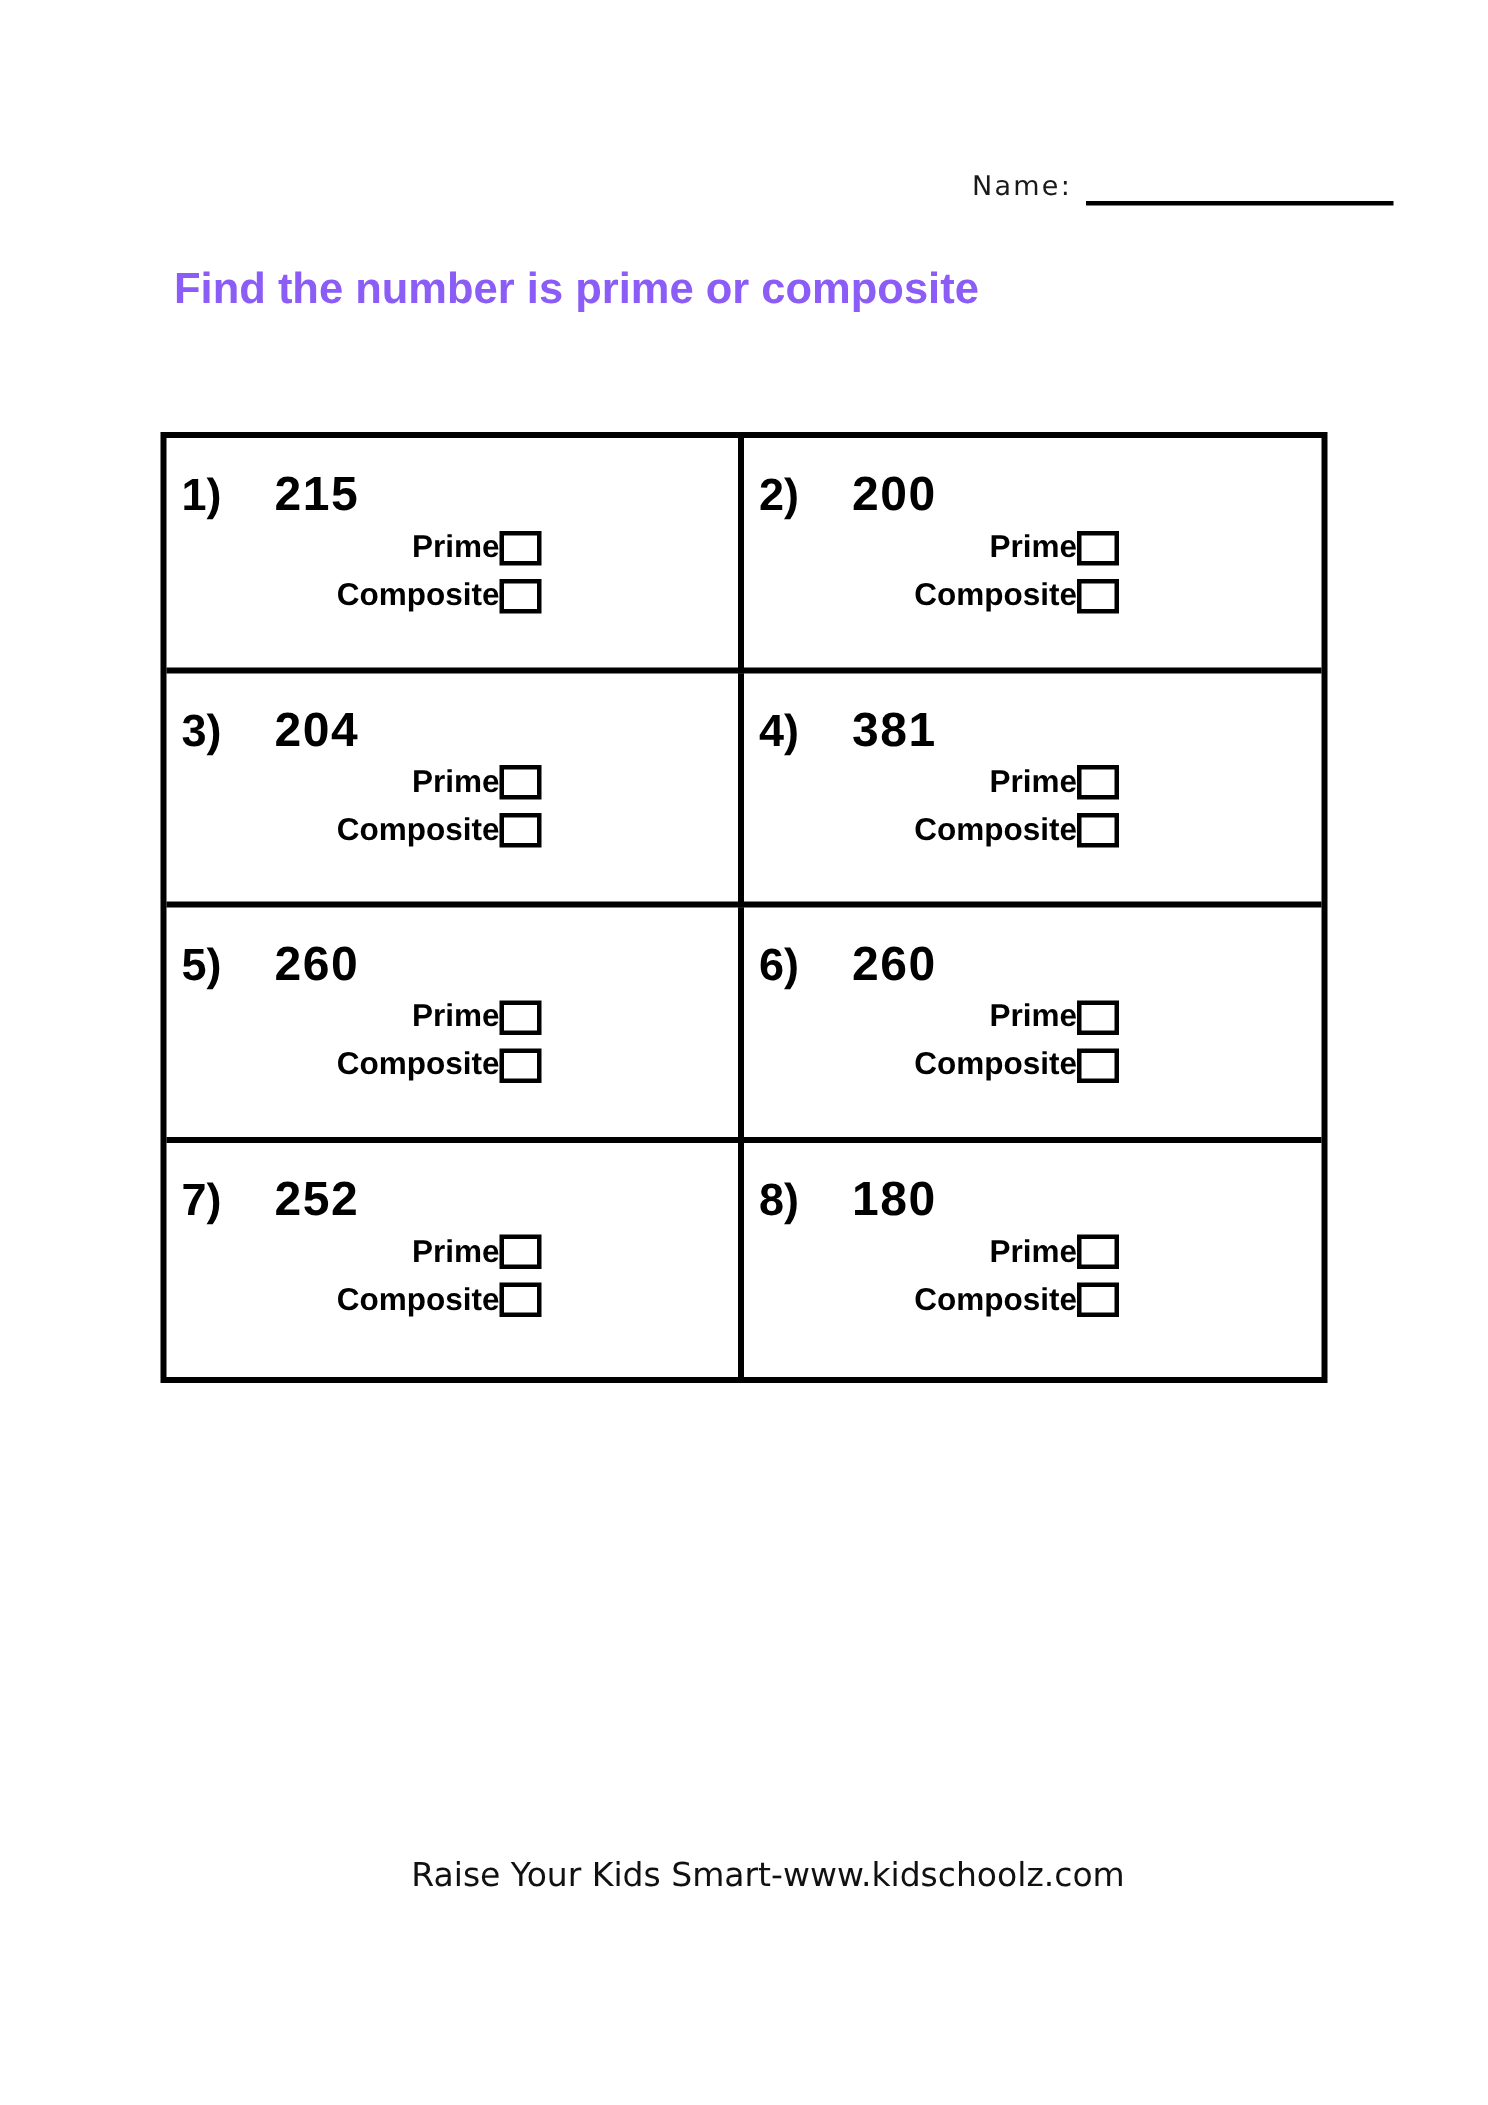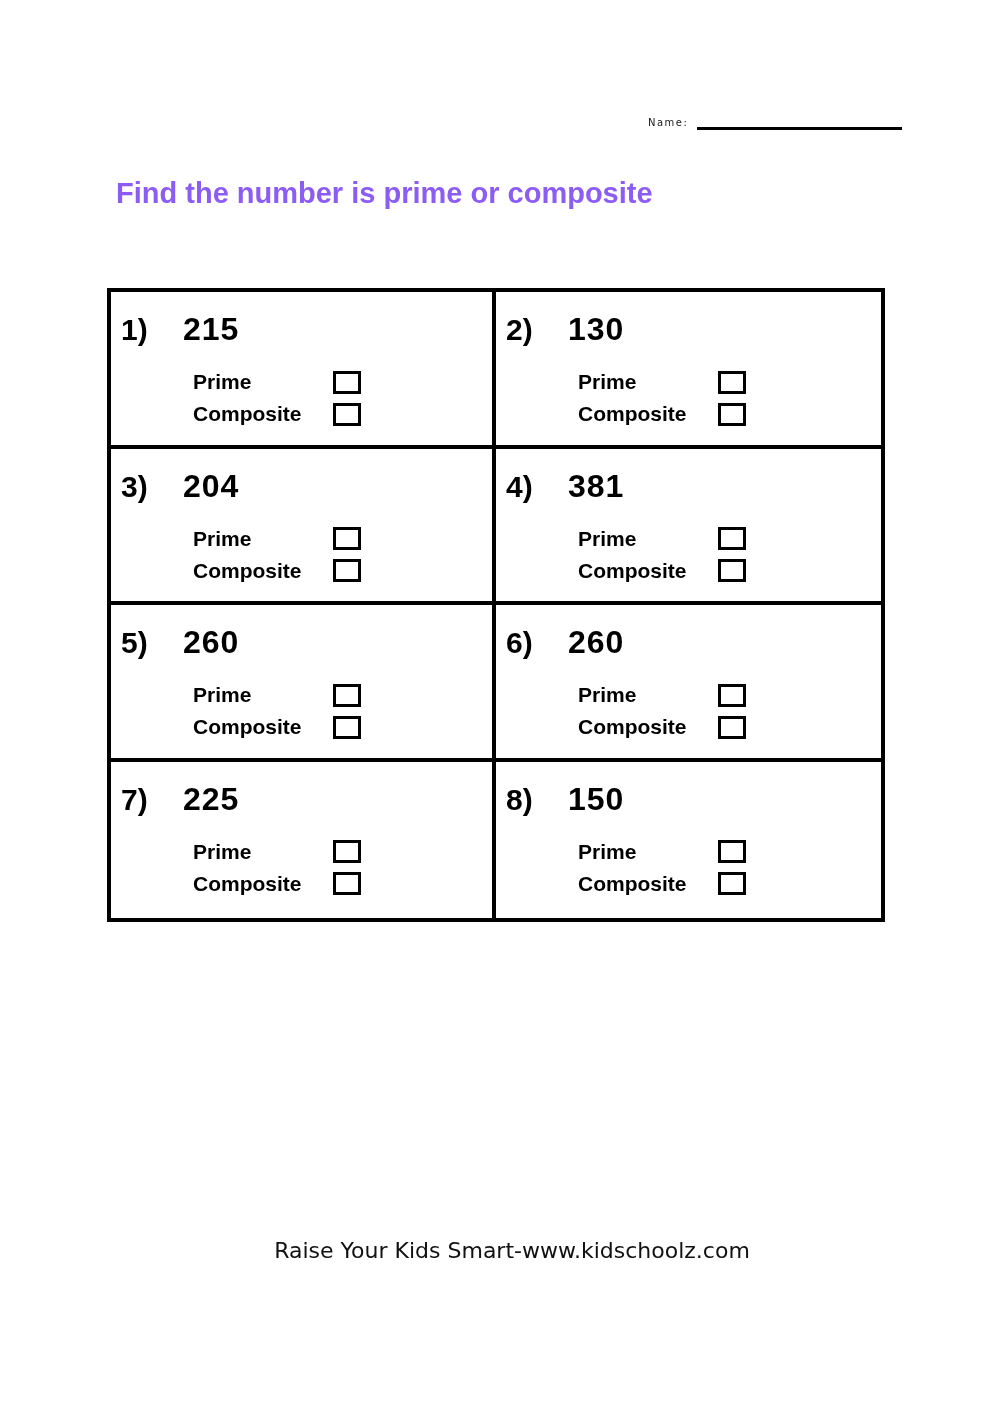--- a/index.html
+++ b/index.html
@@ -17,21 +17,21 @@
   .name-block {
     position: absolute;
     left: 648px;
     top: 114px;
     display: flex;
     align-items: flex-end;
     gap: 9px;
   }
   .name-label {
     font-family: "DejaVu Sans", sans-serif;
-    font-size: 10px;
+    font-size: 18px;
     letter-spacing: 1.5px;
     color: #1a1a1a;
     padding-bottom: 2px;
   }
   .name-line {
     width: 205px;
     height: 16px;
     border-bottom: 3px solid #000000;
   }
 
@@ -75,21 +75,21 @@
   .prob-num {
     width: 62px;
     font-size: 30px;
     font-weight: 700;
   }
   .prob-val {
     font-size: 32px;
     font-weight: 700;
     letter-spacing: 1px;
   }
-  .opts { margin-left: 72px; margin-top: 18px; }
+  .opts { margin-left: 72px; margin-top: 0; text-align: right; }
   .opt-row {
     display: flex;
     align-items: center;
     height: 32px;
   }
   .opt-label {
     width: 140px;
     font-size: 21px;
     font-weight: 700;
   }
@@ -138,21 +138,21 @@
       <div class="opt-row">
         <span class="opt-label">Composite</span>
         <span class="checkbox"></span>
       </div>
     </div>
   </div>
 
   <div class="cell last-col">
     <div class="prob-head">
       <span class="prob-num">2)</span>
-      <span class="prob-val">130</span>
+      <span class="prob-val">200</span>
     </div>
     <div class="opts">
       <div class="opt-row">
         <span class="opt-label">Prime</span>
         <span class="checkbox"></span>
       </div>
       <div class="opt-row">
         <span class="opt-label">Composite</span>
         <span class="checkbox"></span>
       </div>
@@ -223,38 +223,38 @@
       <div class="opt-row">
         <span class="opt-label">Composite</span>
         <span class="checkbox"></span>
       </div>
     </div>
   </div>
 
   <div class="cell last-row">
     <div class="prob-head">
       <span class="prob-num">7)</span>
-      <span class="prob-val">225</span>
+      <span class="prob-val">252</span>
     </div>
     <div class="opts">
       <div class="opt-row">
         <span class="opt-label">Prime</span>
         <span class="checkbox"></span>
       </div>
       <div class="opt-row">
         <span class="opt-label">Composite</span>
         <span class="checkbox"></span>
       </div>
     </div>
   </div>
 
   <div class="cell last-col last-row">
     <div class="prob-head">
       <span class="prob-num">8)</span>
-      <span class="prob-val">150</span>
+      <span class="prob-val">180</span>
     </div>
     <div class="opts">
       <div class="opt-row">
         <span class="opt-label">Prime</span>
         <span class="checkbox"></span>
       </div>
       <div class="opt-row">
         <span class="opt-label">Composite</span>
         <span class="checkbox"></span>
       </div>

